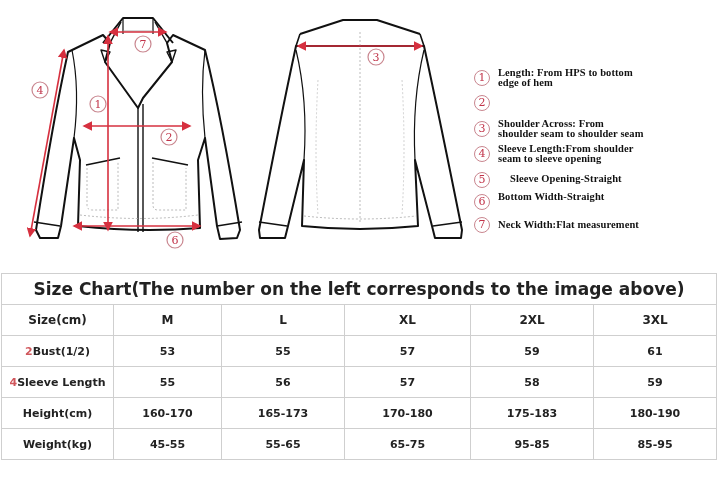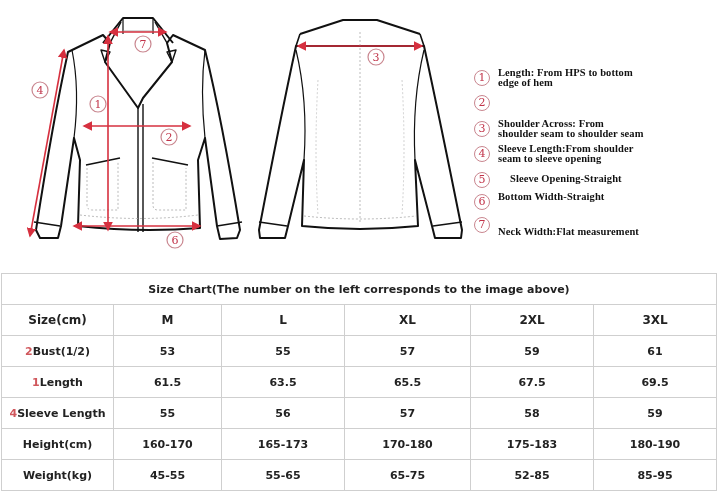--- a/index.html
+++ b/index.html
@@ -25,21 +25,21 @@
 
   .size-table {
     position: absolute; left: 1px; top: 273px;
     border-collapse: collapse; table-layout: fixed;
     font-family: "DejaVu Sans", sans-serif; color: #222;
   }
   .size-table td, .size-table th {
     border: 1.5px solid #cfcfcf; text-align: center; vertical-align: middle;
     height: 31px; font-size: 11px; font-weight: bold; padding: 0;
   }
-  .size-table .title-cell { font-weight: bold; font-size: 11px; text-align: center; }
+  .size-table .title-cell { font-weight: bold; font-size: 17px; text-align: center; }
   .size-table .head-cell { font-weight: bold; font-size: 12px; }
   .num-mark { color: #d0575c; }
 </style>
 </head>
 <body>
 
 <div class="diagram">
   <svg width="718" height="262" viewBox="0 0 718 262">
     <defs>
       <marker id="arr" markerWidth="6" markerHeight="6" refX="5" refY="3" orient="auto">
@@ -146,21 +146,21 @@
     <div class="legend-item" style="height:22px;">
       <span class="legend-circle">5</span>
       <span class="legend-text" style="margin-top:4px;padding-left:12px;">Sleeve Opening-Straight</span>
     </div>
     <div class="legend-item" style="height:23px;">
       <span class="legend-circle">6</span>
       <span class="legend-text" style="">Bottom Width-Straight</span>
     </div>
     <div class="legend-item" style="height:22px;">
       <span class="legend-circle">7</span>
-      <span class="legend-text" style="margin-top:12px;">Neck Width:Flat measurement</span>
+      <span class="legend-text" style="margin-top:5px;">Neck Width:Flat measurement</span>
     </div>
   </div>
 </div>
 
 <table class="size-table">
   <colgroup>
     <col style="width:112px">
       <col style="width:108px">
       <col style="width:123px">
     <col style="width:126px">
@@ -181,45 +181,37 @@
   </tr>
   <tr>
     <td><span class="num-mark">2</span><span>Bust(1/2)</span></td>
     <td>53</td>
     <td>55</td>
     <td>57</td>
     <td>59</td>
     <td>61</td>
   </tr>
   <tr>
-    <td><span class="num-mark">1</span><span>Length</span></td>
-    <td>61.5</td>
-    <td>63.5</td>
-    <td>65.5</td>
-    <td>67.5</td>
-    <td>69.5</td>
-  </tr>
-  <tr>
     <td><span class="num-mark">4</span><span>Sleeve Length</span></td>
     <td>55</td>
     <td>56</td>
     <td>57</td>
     <td>58</td>
     <td>59</td>
   </tr>
   <tr>
     <td>Height(cm)</td>
     <td>160-170</td>
     <td>165-173</td>
     <td>170-180</td>
     <td>175-183</td>
     <td>180-190</td>
   </tr>
   <tr>
     <td>Weight(kg)</td>
     <td>45-55</td>
     <td>55-65</td>
     <td>65-75</td>
-    <td>52-85</td>
+    <td>95-85</td>
     <td>85-95</td>
   </tr>
 </tbody>
   </table>
 
 </body></html>

